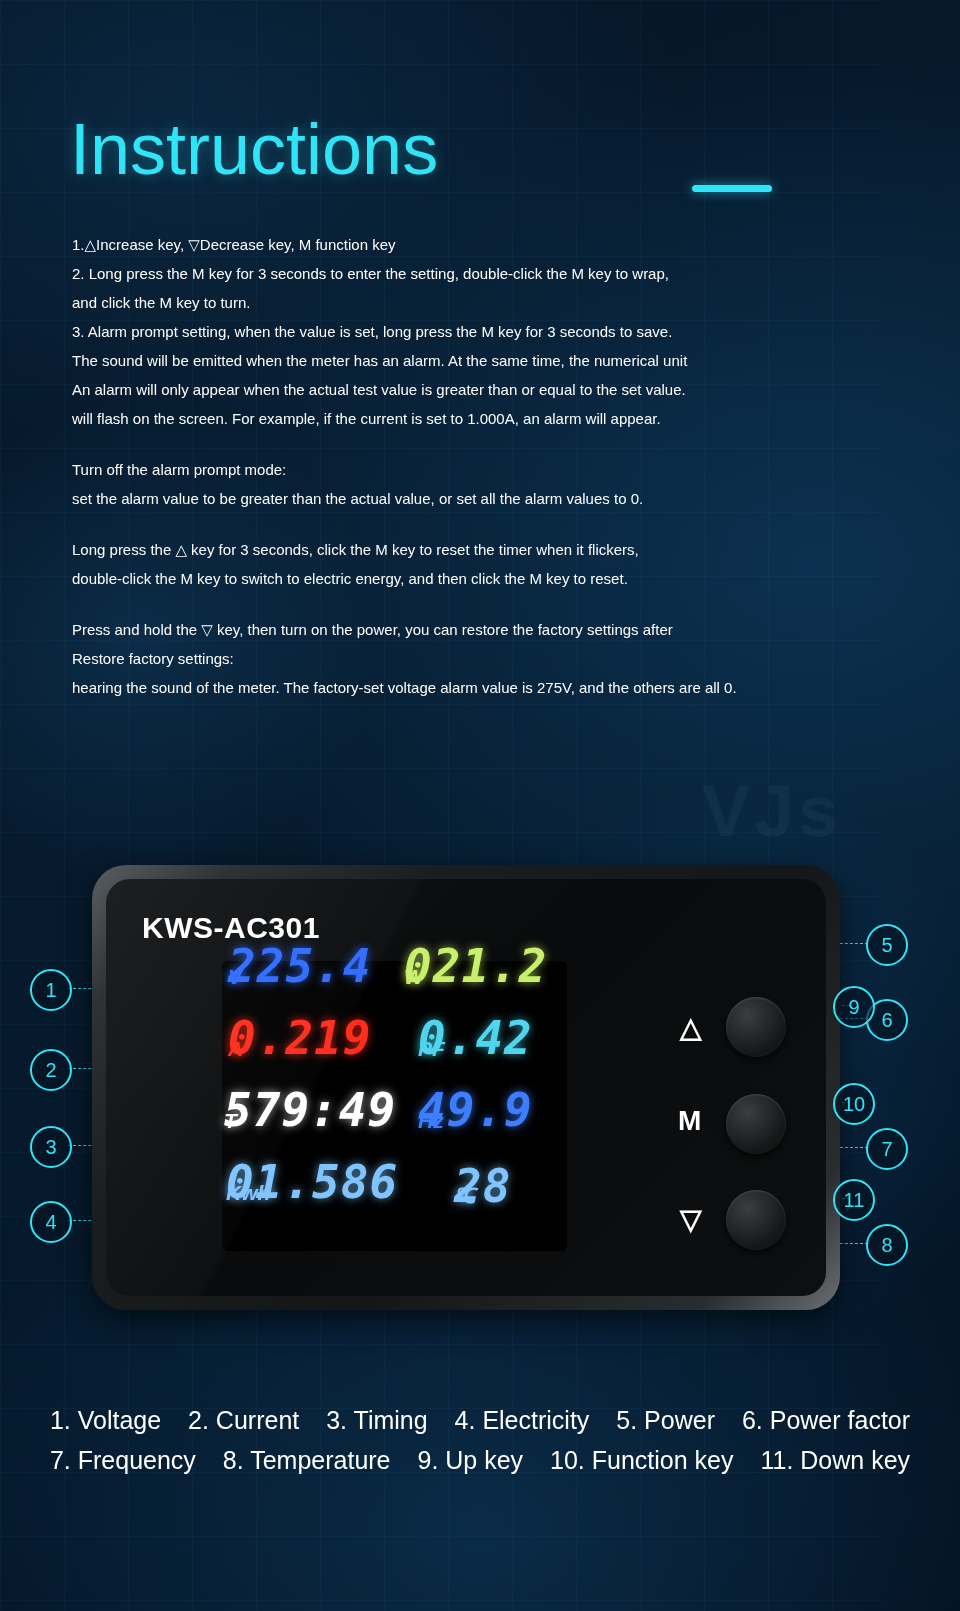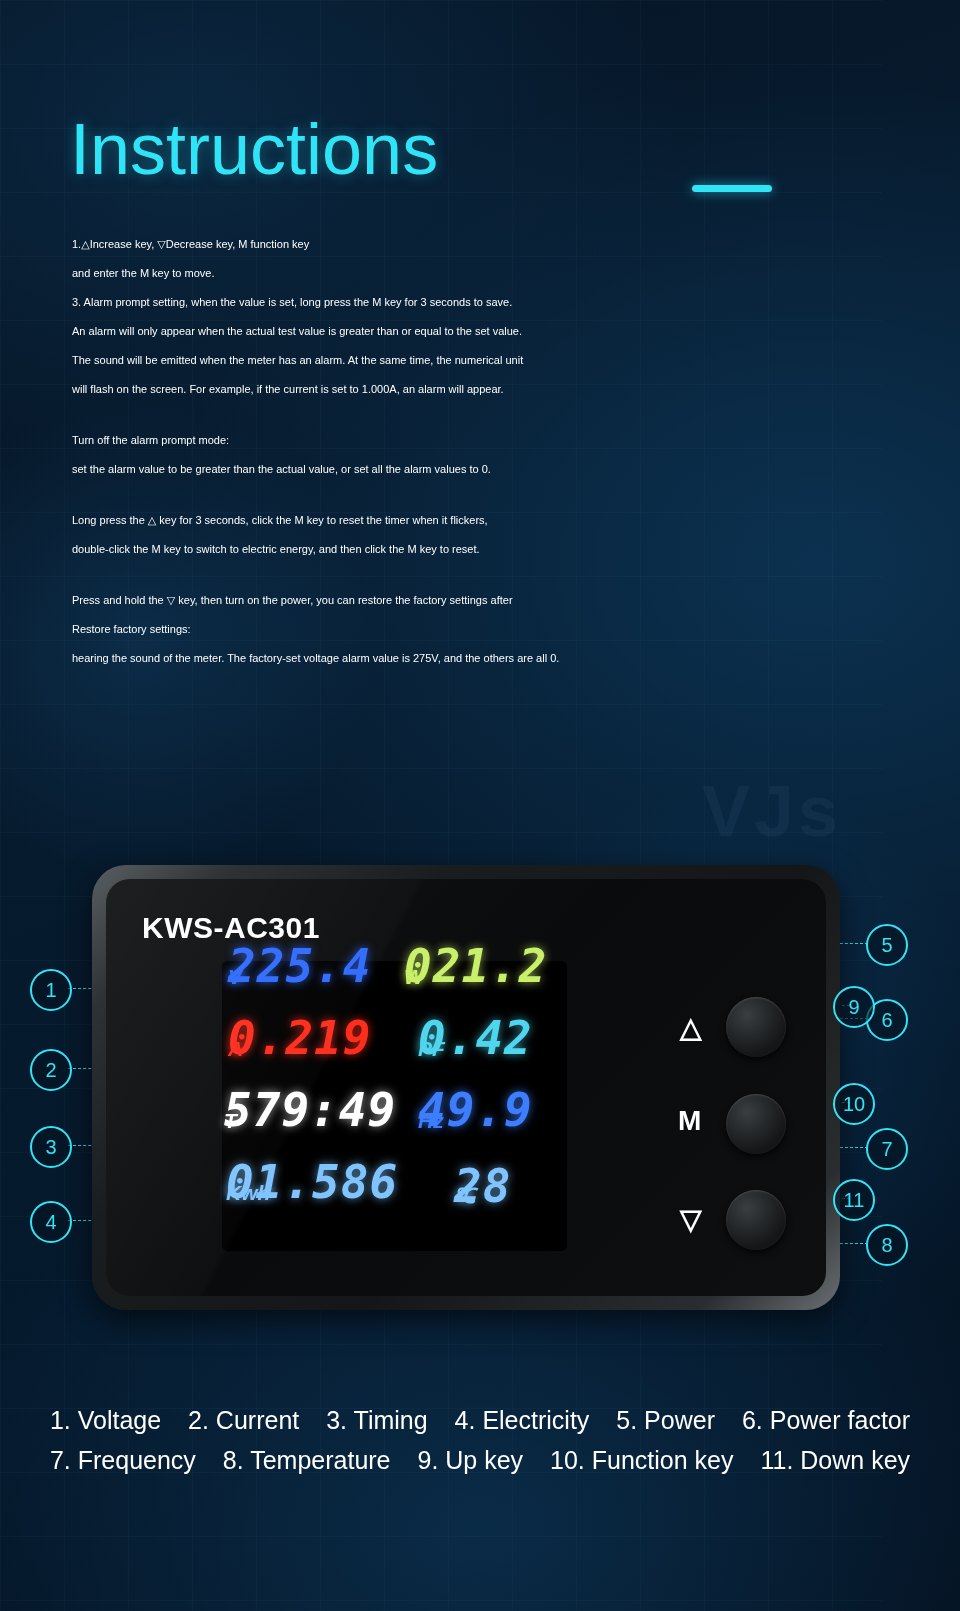--- a/index.html
+++ b/index.html
@@ -36,21 +36,21 @@
     font-size:72px;font-weight:400;color:#2fe4f6;letter-spacing:0px;
     text-shadow:0 0 14px rgba(47,228,246,0.35);
   }
   .title-rule{
     position:absolute;right:110px;top:185px;width:80px;height:7px;border-radius:4px;
     background:#2fe4f6;box-shadow:0 0 12px rgba(47,228,246,0.6);
   }
 
   .instructions{
     position:absolute;left:72px;top:230px;width:850px;
-    font-size:11px;line-height:29px;color:#ffffff;
+    font-size:15px;line-height:29px;color:#ffffff;
   }
   .instructions p{margin:0 0 0 0;}
   .instructions .gap{height:22px;}
 
   
   .device-area{position:absolute;left:0;top:855px;width:960px;height:480px;}
   .device{
     position:absolute;left:92px;top:10px;width:748px;height:445px;
     border-radius:34px;
     background:linear-gradient(135deg,#5a5f63 0%,#2e3234 12%,#1a1d1f 30%,#141617 60%,#2a2d2f 88%,#6a6f73 100%);
@@ -125,24 +125,25 @@
   <div class="bg-grid"></div>
   <div class="bg-glow1"></div>
   <div class="bg-glow2"></div>
   <div class="bg-watermark">VJs</div>
 
   <h1 class="title">Instructions</h1>
   <div class="title-rule"></div>
 
   <div class="instructions">
     <p>1.△Increase key, ▽Decrease key, M function key</p>
-    <p>and enter the M key to move.</p>
+    <p>2. Long press the M key for 3 seconds to enter the setting, double-click the M key to wrap,</p>
+    <p>and click the M key to turn.</p>
     <p>3. Alarm prompt setting, when the value is set, long press the M key for 3 seconds to save.</p>
+    <p>The sound will be emitted when the meter has an alarm. At the same time, the numerical unit</p>
     <p>An alarm will only appear when the actual test value is greater than or equal to the set value.</p>
-    <p>The sound will be emitted when the meter has an alarm. At the same time, the numerical unit</p>
     <p>will flash on the screen. For example, if the current is set to 1.000A, an alarm will appear.</p>
     <div class="gap"></div>
     <p>Turn off the alarm prompt mode:</p>
     <p>set the alarm value to be greater than the actual value, or set all the alarm values to 0.</p>
     <div class="gap"></div>
     <p>Long press the △ key for 3 seconds, click the M key to reset the timer when it flickers,</p>
     <p>double-click the M key to switch to electric energy, and then click the M key to reset.</p>
     <div class="gap"></div>
     <p>Press and hold the ▽ key, then turn on the power, you can restore the factory settings after</p>
     <p>Restore factory settings:</p>

